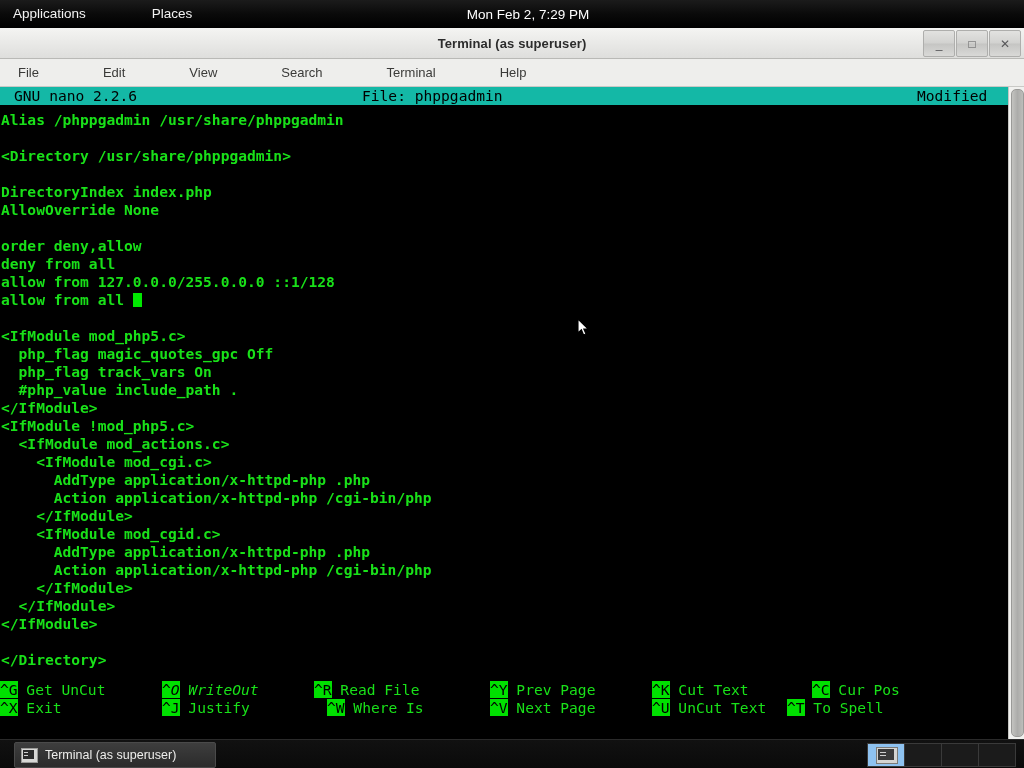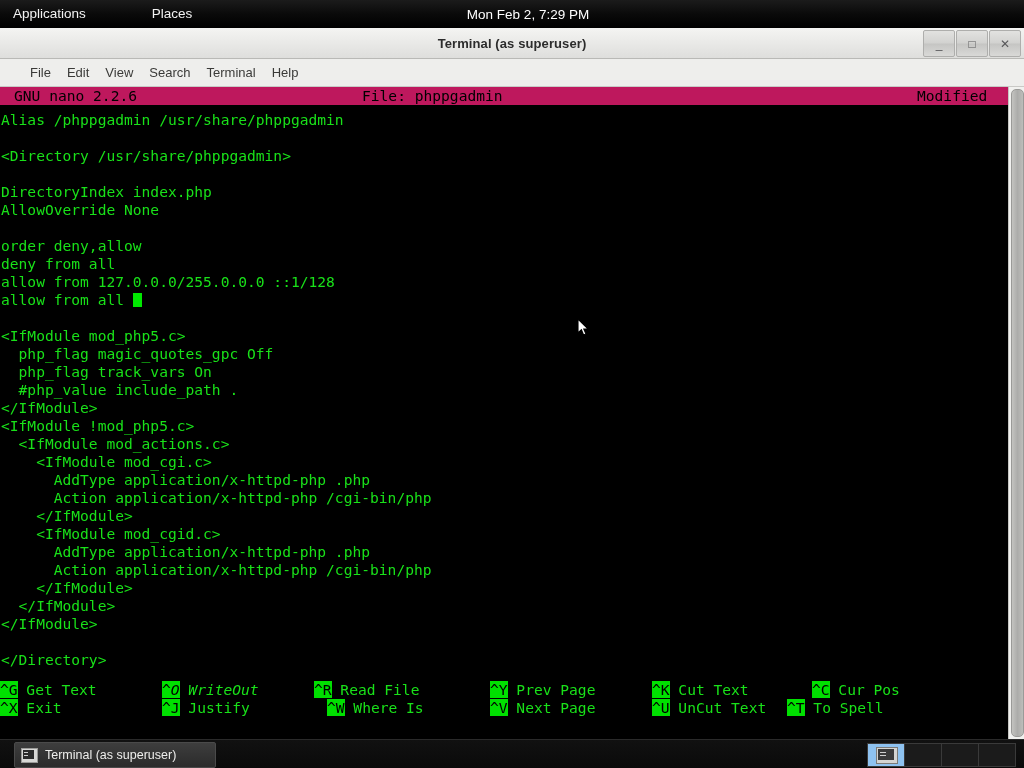--- a/index.html
+++ b/index.html
@@ -85,21 +85,22 @@
     font-size: 12px;
     display: flex; align-items: center; justify-content: center;
     cursor: default;
   }
 
   #menubar {
     height: 27px;
     background: #eeeeec;
     border-bottom: 1px solid #c9c9c6;
     display: flex; align-items: center;
-    padding-left: 22px;
+    padding-left: 10px;
+    gap: 48px;
   }
   .menu-item {
     font-size: 13px;
     color: #3a3a38;
     padding: 4px 8px;
     cursor: default;
   }
 
   
   #term {
@@ -107,36 +108,37 @@
     height: 654px;
     background: #000000;
     overflow: hidden;
     font-family: "DejaVu Sans Mono", "Liberation Mono", monospace;
     font-size: 14.6px;
     line-height: 18px;
   }
   #nano-header {
     position: absolute; top: 0; left: 0;
     width: 1009px; height: 18px;
-    background: #be185d;
+    background: #14b8a6;
     color: #000000;
     white-space: pre;
     overflow: hidden;
   }
   #nano-header span { position: absolute; top: 0; }
   #nh-version { left: 14px; }
   #nh-file    { left: 362px; }
   #nh-modified{ left: 917px; }
 
   #nano-body {
     position: absolute;
     top: 24px; left: 0;
     width: 838px;
     color: #19e119;
     white-space: pre;
+    font-weight: bold;
   }
   .tline {
     height: 18px;
     line-height: 18px;
     padding-left: 1px;
     white-space: pre;
   }
   .cursor {
     display: inline-block;
     width: 9px; height: 14px;
@@ -301,21 +303,21 @@
       <div id="nano-header">
         <span id="nh-version">GNU nano 2.2.6</span>
         <span id="nh-file">File: phppgadmin</span>
         <span id="nh-modified">Modified</span>
       </div>
 
       <div id="nano-body"><div class="tline">Alias /phppgadmin /usr/share/phppgadmin</div><div class="tline"></div><div class="tline">&lt;Directory /usr/share/phppgadmin&gt;</div><div class="tline"></div><div class="tline">DirectoryIndex index.php</div><div class="tline">AllowOverride None</div><div class="tline"></div><div class="tline">order deny,allow</div><div class="tline">deny from all</div><div class="tline">allow from 127.0.0.0/255.0.0.0 ::1/128</div><div class="tline">allow from all <span class="cursor"></span></div><div class="tline"></div><div class="tline">&lt;IfModule mod_php5.c&gt;</div><div class="tline">  php_flag magic_quotes_gpc Off</div><div class="tline">  php_flag track_vars On</div><div class="tline">  #php_value include_path .</div><div class="tline">&lt;/IfModule&gt;</div><div class="tline">&lt;IfModule !mod_php5.c&gt;</div><div class="tline">  &lt;IfModule mod_actions.c&gt;</div><div class="tline">    &lt;IfModule mod_cgi.c&gt;</div><div class="tline">      AddType application/x-httpd-php .php</div><div class="tline">      Action application/x-httpd-php /cgi-bin/php</div><div class="tline">    &lt;/IfModule&gt;</div><div class="tline">    &lt;IfModule mod_cgid.c&gt;</div><div class="tline">      AddType application/x-httpd-php .php</div><div class="tline">      Action application/x-httpd-php /cgi-bin/php</div><div class="tline">    &lt;/IfModule&gt;</div><div class="tline">  &lt;/IfModule&gt;</div><div class="tline">&lt;/IfModule&gt;</div><div class="tline"></div><div class="tline">&lt;/Directory&gt;</div></div>
 
       <div id="nano-shortcuts">
         <div class="sc-row" id="sc-row-1">
-            <span class="sc-cell" style="left: 0px;"><span class="sc-key">^G</span><span class="sc-label"> Get Text</span></span>
+            <span class="sc-cell" style="left: 0px;"><span class="sc-key">^G</span><span class="sc-label"> Get UnCut</span></span>
             <span class="sc-cell" style="left: 162px; font-style: italic;"><span class="sc-key">^O</span><span class="sc-label"> WriteOut</span></span>
             <span class="sc-cell" style="left: 314px;"><span class="sc-key">^R</span><span class="sc-label"> Read File</span></span>
             <span class="sc-cell" style="left: 490px;"><span class="sc-key">^Y</span><span class="sc-label"> Prev Page</span></span>
             <span class="sc-cell" style="left: 652px;"><span class="sc-key">^K</span><span class="sc-label"> Cut Text</span></span>
             <span class="sc-cell" style="left: 812px;"><span class="sc-key">^C</span><span class="sc-label"> Cur Pos</span></span>
           </div>
         <div class="sc-row" id="sc-row-2">
             <span class="sc-cell" style="left: 0px;"><span class="sc-key">^X</span><span class="sc-label"> Exit</span></span>
             <span class="sc-cell" style="left: 162px;"><span class="sc-key">^J</span><span class="sc-label"> Justify</span></span>
             <span class="sc-cell" style="left: 327px;"><span class="sc-key">^W</span><span class="sc-label"> Where Is</span></span>

